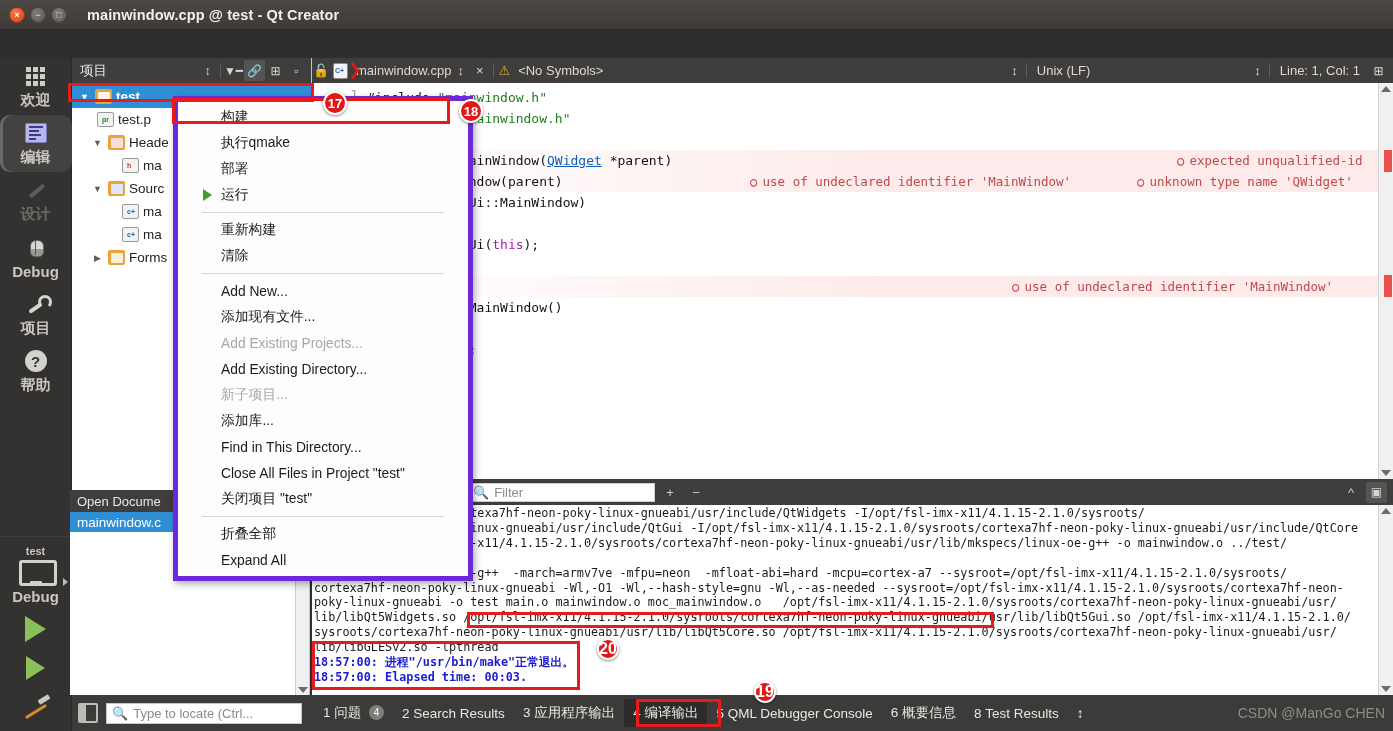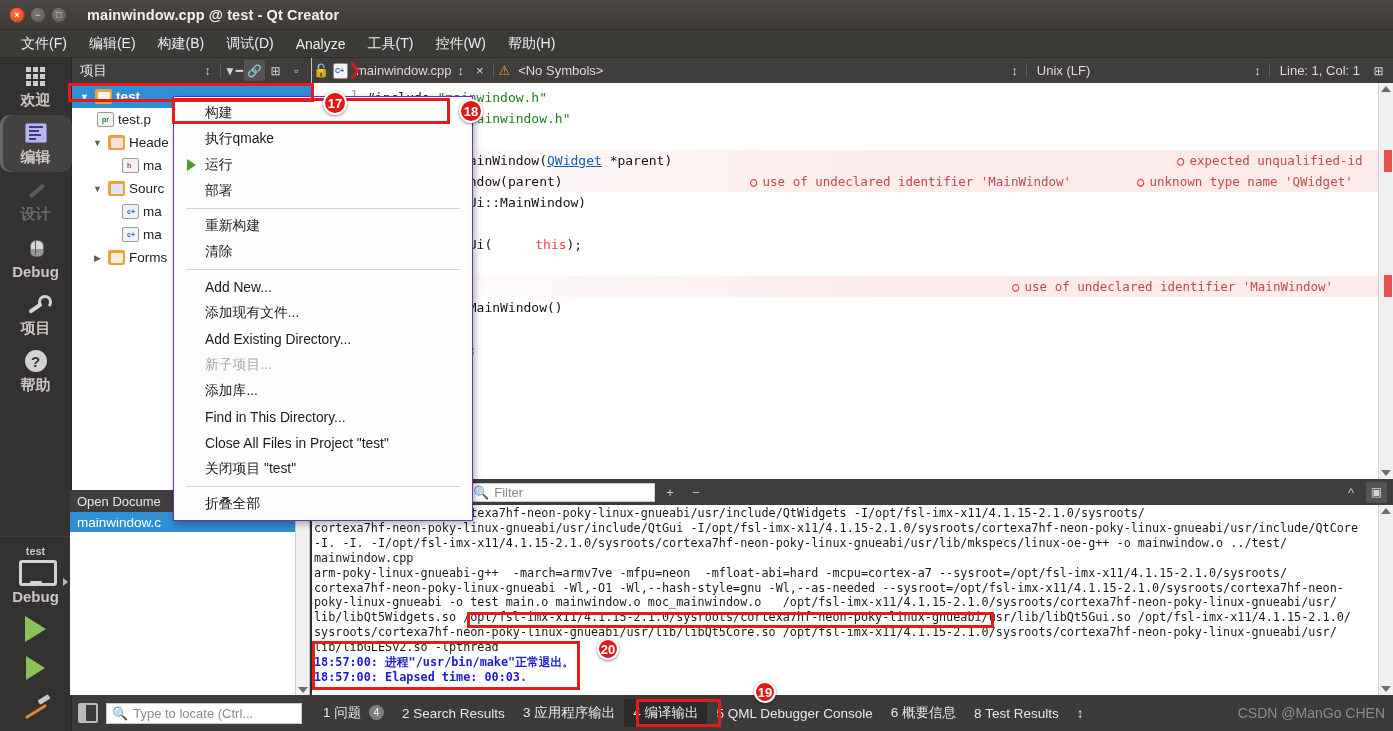--- a/index.html
+++ b/index.html
@@ -145,21 +145,21 @@
 
   
   .editor { position:absolute; left:312px; top:83px; width:1081px; height:396px; background:#fff; }
   .gutter { position:absolute; left:0; top:0; width:55px; height:396px; background:#fff;
             color:#999; font-family:"DejaVu Sans Mono", monospace; font-size:12.5px;
             text-align:right; padding-right:9px; padding-top:4px; }
   .code { position:absolute; left:55px; top:4px; width:1010px;
           font-family:"DejaVu Sans Mono", monospace; font-size:13px; color:#111;
           line-height:21px; white-space:pre; }
   .code .s { color:#1b7f1b; }
-  .code .kw { color:#ef4444;margin-left:43px; }
+  .code .kw { color:#a21caf; }
   .code .ty { color:#0a5fbd; text-decoration:underline; }
   .errline { position:absolute; left:55px; width:1325px; height:21px;
              background:linear-gradient(90deg, rgba(255,235,235,0) 0%, #fdeaea 40%, #fdeaea 100%); }
   .errmsg { position:absolute; font-family:"DejaVu Sans Mono", monospace; font-size:12.5px;
             color:#c04a4a; white-space:nowrap; line-height:21px; }
   .errmsg::before { content:"\25CB"; color:#d93b3b; font-weight:bold; margin-right:5px; }
   .edscroll { position:absolute; right:0; top:0; width:15px; height:396px; background:#f0f0f0;
               border-left:1px solid #d4d2d0; }
   .edmark { position:absolute; right:1px; width:8px; height:22px; background:#e9514f; }
   .sc-up { position:absolute; left:2px; top:3px; width:0; height:0; border-left:5px solid transparent;
@@ -195,62 +195,52 @@
                color:#8a8a8a; font-size:13px; margin-right:12px; }
   .otab { font-size:13.5px; padding:5px 9px; white-space:nowrap; color:#e8e6e3; }
   .otab.sel { background:#2c2b2a; border-radius:2px; }
   .cntbadge { display:inline-flex; align-items:center; justify-content:center;
               width:15px; height:15px; border-radius:50%; background:#807e7b; color:#fff;
               font-size:10px; margin-left:4px; vertical-align:1px; }
   .watermark { margin-left:auto; padding-right:8px; color:#8e8c89; font-size:14px; white-space:nowrap; }
 
   
   .ctxmenu { position:absolute; left:173px; top:96px; width:300px;
-             background:#fdfdfd; border:1px solid #6d28d9; box-shadow:2px 3px 7px rgba(0,0,0,.32);
-             padding:3px 4px; z-index:40; }
+             background:#fdfdfd; border:5px solid #6d28d9; box-shadow:2px 3px 7px rgba(0,0,0,.32);
+             padding:3px 16px; z-index:40; }
   .ctxitem { height:26px; display:flex; align-items:center; padding-left:27px;
              font-size:13.8px; color:#1b1b1b; position:relative; white-space:nowrap; }
   .ctxitem.disabled { color:#a9a7a5; }
   .ctxitem .playico { position:absolute; left:9px; width:0; height:0;
      border-left:9px solid #4a9c2a; border-top:6px solid transparent; border-bottom:6px solid transparent; }
   .ctxsep { height:1px; background:#d8d6d4; margin:4px 8px; }
 
   
   .redbox { position:absolute; border:3px solid #e81a1a; z-index:60; pointer-events:none; }
   .bubble { position:absolute; width:24px; height:24px; border-radius:50%; background:#e01818;
             border:2px solid #fff; color:#fff; font-weight:bold; font-size:13px; z-index:70;
             display:flex; align-items:center; justify-content:center;
             box-shadow:0 1px 3px rgba(0,0,0,.45); }
-  .bubble.small { width:22px; height:22px; font-size:13px; }
+  .bubble.small { width:22px; height:22px; font-size:16px; }
   .chev { position:absolute; z-index:69; color:#e01818; font-size:16px; }
 </style>
 </head>
 <body>
 
 <div id="app">
 
   <div class="titlebar">
     <div class="wbtns">
       <div class="wbtn close">×</div>
       <div class="wbtn min">−</div>
       <div class="wbtn max">□</div>
     </div>
     <div class="wtitle">mainwindow.cpp @ test - Qt Creator</div>
   </div>
 
-  <div class="menubar">
-    <div class="mi">文件(F)</div>
-    <div class="mi">编辑(E)</div>
-    <div class="mi">构建(B)</div>
-    <div class="mi">调试(D)</div>
-    <div class="mi">Analyze</div>
-    <div class="mi">工具(T)</div>
-    <div class="mi">控件(W)</div>
-    <div class="mi">帮助(H)</div>
-  </div>
 
   <div class="actbar">
 
     <div class="actitem">
       <div class="actglyph">
         <div class="ico-grid">
             <i></i>
             <i></i>
             <i></i>
             <i></i>
@@ -522,39 +512,41 @@
       <span>Test Results</span>
     </div>
     <div class="otab">↕</div>
 
     <div class="watermark">CSDN @ManGo CHEN</div>
   </div>
 
   <div class="ctxmenu">
     <div class="ctxitem">构建</div>
     <div class="ctxitem">执行qmake</div>
+    <div class="ctxitem">部署</div>
     <div class="ctxitem">
       <span class="playico"></span>
       <span>运行</span>
     </div>
-    <div class="ctxitem">部署</div>
     <div class="ctxsep"></div>
     <div class="ctxitem">重新构建</div>
     <div class="ctxitem">清除</div>
     <div class="ctxsep"></div>
     <div class="ctxitem">Add New...</div>
     <div class="ctxitem">添加现有文件...</div>
+    <div class="ctxitem disabled">Add Existing Projects...</div>
     <div class="ctxitem">Add Existing Directory...</div>
     <div class="ctxitem disabled">新子项目...</div>
     <div class="ctxitem">添加库...</div>
     <div class="ctxitem">Find in This Directory...</div>
     <div class="ctxitem">Close All Files in Project "test"</div>
     <div class="ctxitem">关闭项目 "test"</div>
     <div class="ctxsep"></div>
     <div class="ctxitem">折叠全部</div>
+    <div class="ctxitem">Expand All</div>
   </div>
 
   <div class="redbox" style="left:68px; top:83px; width:246px; height:19px;"></div>
   <div class="redbox" style="left:172px; top:98px; width:278px; height:26px;"></div>
   <div class="redbox" style="left:467px; top:612px; width:527px; height:16px;"></div>
   <div class="redbox" style="left:312px; top:641px; width:268px; height:49px;"></div>
   <div class="redbox" style="left:636px; top:699px; width:85px; height:28px;"></div>
 
   <div class="bubble" style="left:323px; top:59px;margin-top:32px;">17</div>
   <div class="chev" style="left:348px; top:60px;">❯</div>

